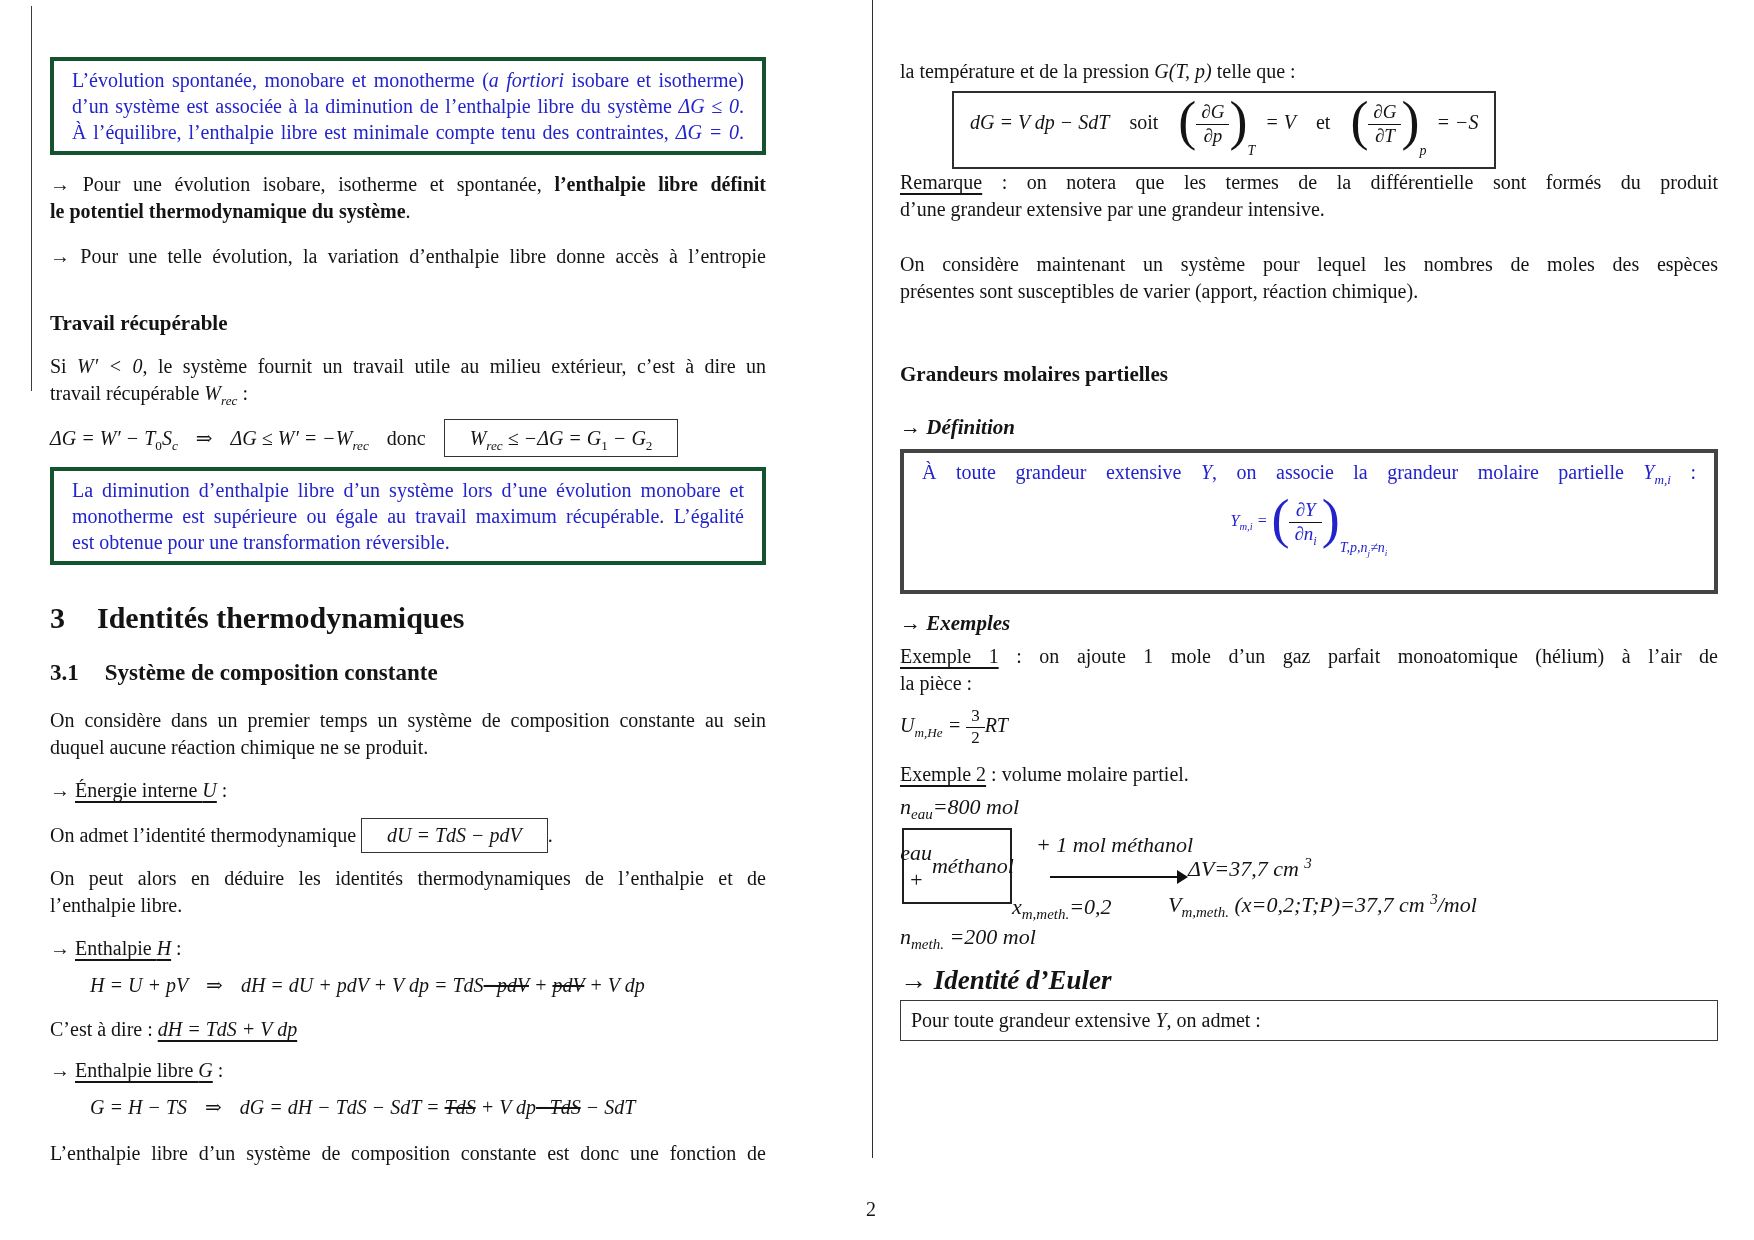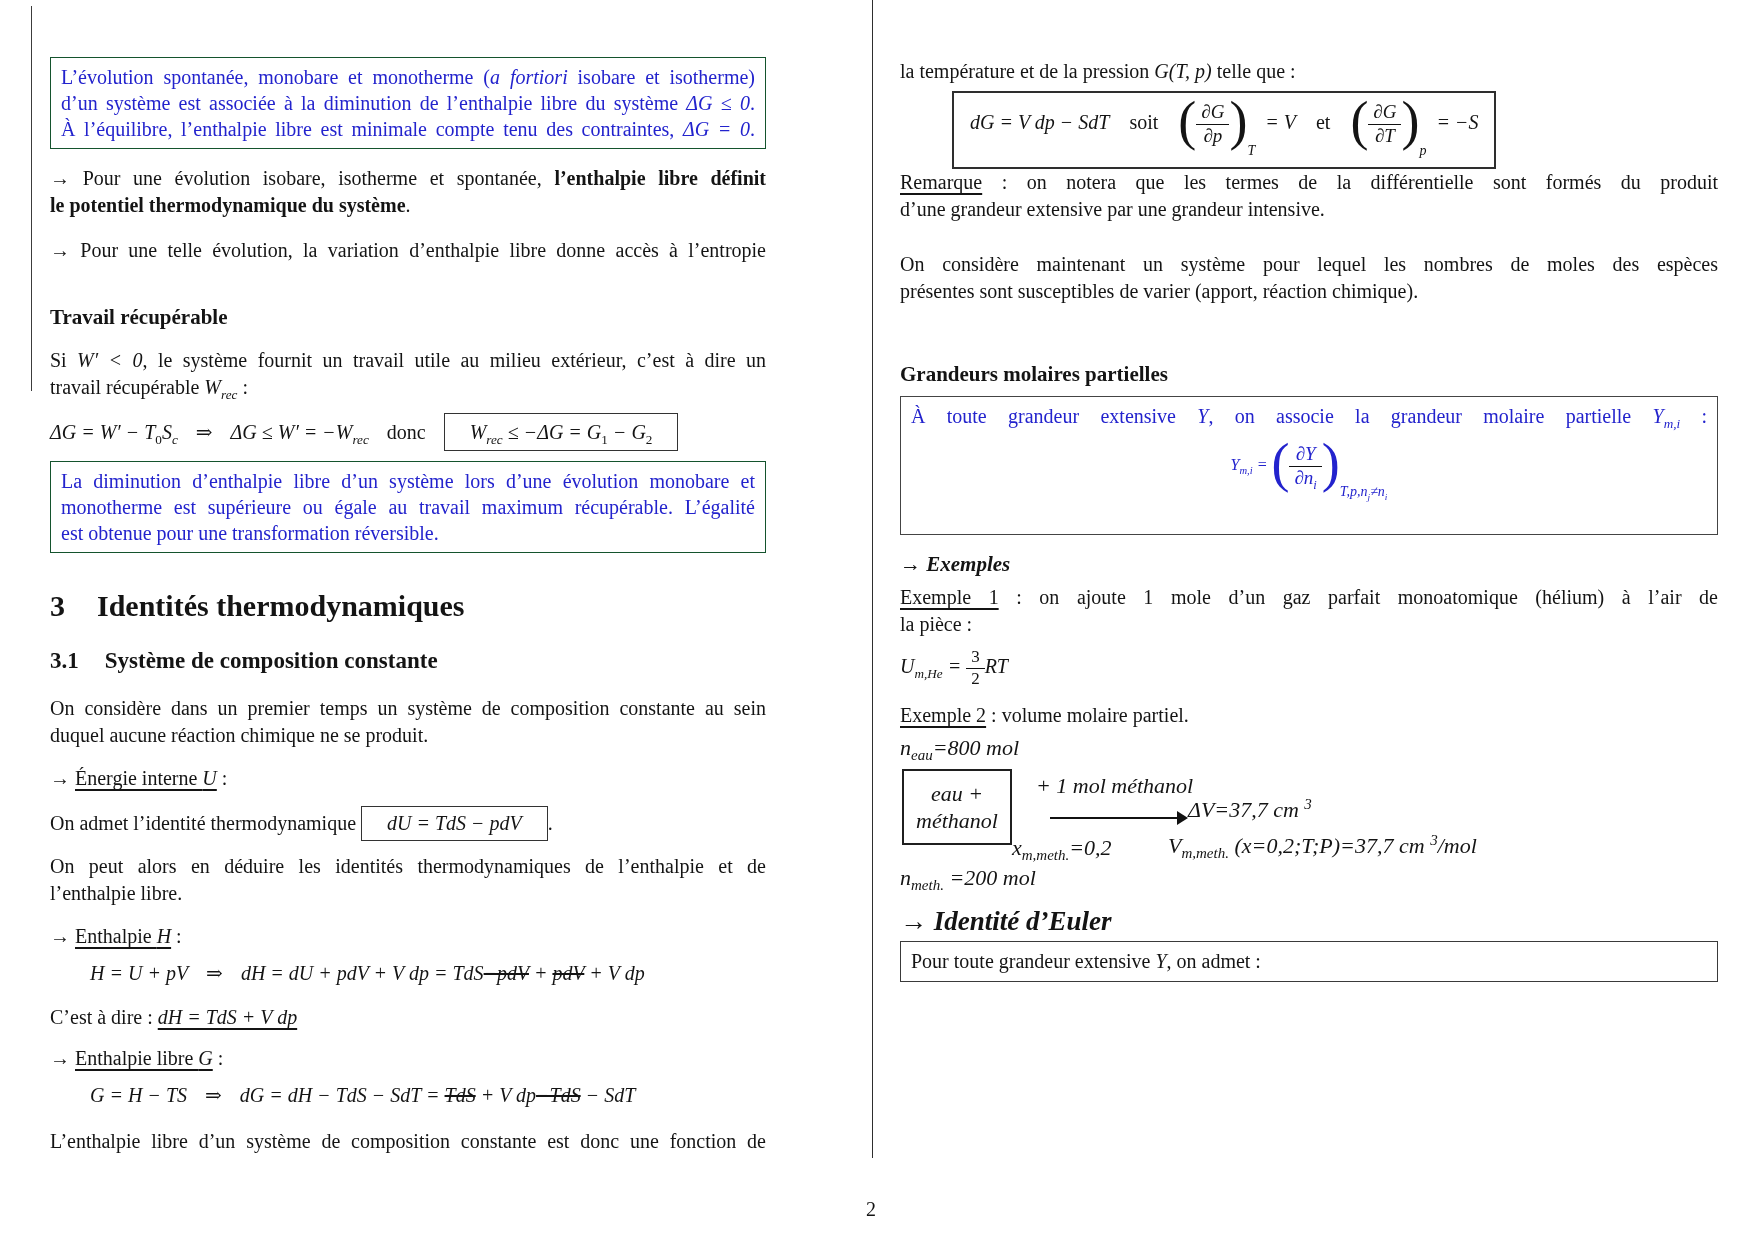--- a/index.html
+++ b/index.html
@@ -6,21 +6,21 @@
   body{width:1754px;height:1240px;background:#ffffff;position:relative;overflow:hidden;
        font-family:"Liberation Serif","DejaVu Serif",serif;color:#141414;}
   #left-rule{position:absolute;left:31px;top:6px;width:1px;height:385px;background:#3c3c3c;}
   #col-divider{position:absolute;left:872px;top:0;width:1px;height:1158px;background:#2e2e2e;}
   .col{position:absolute;top:0;}
   #col-left{left:50px;width:716px;}
   #col-right{left:900px;width:818px;}
   .pline,.jline{font-size:20px;line-height:27px;}
   .jline{text-align:justify;text-align-last:justify;}
   .jline.last{text-align-last:left;}
-  .bluebox{border:1px solid #14532d;color:#2323cd;padding:6px 10px;}
+  .bluebox{border:4px solid #14532d;color:#2323cd;padding:6px 18px;}
   .bluebox .jline{line-height:26px;}
   .f-n{}
   .f-i{font-style:italic;}
   .f-b{font-weight:bold;}
   .f-bi{font-weight:bold;font-style:italic;}
   .f-u{text-decoration:underline;text-underline-offset:4px;}
   .f-ui{text-decoration:underline;font-style:italic;text-underline-offset:4px;}
   .f-st{font-style:italic;text-decoration:line-through;text-decoration-thickness:1.5px;}
   .f-gap{font-style:normal;padding:0 18px;}
   sub{font-size:66%;line-height:0;}
@@ -52,21 +52,21 @@
   .sum{display:inline-flex;flex-direction:column;align-items:center;vertical-align:middle;
        line-height:1;margin:0 6px;}
   .sum .sigma{font-size:36px;font-style:normal;}
   .sum .idx{font-size:14px;font-style:italic;margin-top:2px;}
   .blackbox{border:1px solid #3a3a3a;padding:6px 10px;}
   #diagram{position:relative;height:155px;font-size:22px;font-style:italic;}
   #diagram sub{font-size:15px;font-style:italic;}
   #diagram sup{font-size:15px;}
   .dg{position:absolute;white-space:nowrap;}
   #dg-box{position:absolute;left:2px;top:34px;width:106px;height:72px;border:2px solid #1f1f1f;
-          display:flex;flex-direction:column;align-items:center;justify-content:center;
+          display:flex;flex-direction:row;align-items:center;justify-content:center;
           text-align:center;line-height:27px;}
   #dg-arrow{position:absolute;left:150px;top:82px;width:136px;height:2px;background:#111;}
   #dg-arrow::after{content:"";position:absolute;right:-2px;top:-6px;
           border-left:11px solid #111;border-top:7px solid transparent;border-bottom:7px solid transparent;}
   #page-number{position:absolute;left:866px;top:1198px;font-size:20px;}
 </style>
 </head>
 <body>
 
 <div id="page">
@@ -162,20 +162,21 @@
     </div>
 
 
     <div style="margin-top:28px">
       <div class="jline"><span class="f-n">On considère maintenant un système pour lequel les nombres de moles des espèces</span></div>
       <div class="jline last"><span class="f-n">présentes sont susceptibles de varier (apport, réaction chimique).</span></div>
     </div>
 
     <div class="hbold" style="margin-top:56px">Grandeurs molaires partielles</div>
 
+    <div class="pline" style="margin-top:26px;font-size:21px"><span class="f-n">→ </span><span class="f-bi">Définition</span></div>
 
     <div class="bluebox" style="margin-top:8px;border-color:#444">
       <div class="jline"><span class="f-n">À toute grandeur extensive </span><span class="f-i">Y</span><span class="f-n">, on associe la grandeur molaire partielle </span><span class="f-i">Y</span><sub class="f-sub">m,i</sub><span class="f-n"> :</span></div>
       <div class="centerf">
         <span class="mi">Y</span><sub class="f-sub">m,i</sub><span class="mi"> = </span><span class="pgroup"><span class="bigp">(</span><span class="frac"><span class="num">∂Y</span><span class="den"><span class="f-i">∂n</span><sub class="f-sub">i</sub></span></span><span class="bigp">)</span><span class="pgsub"><span class="f-n">T,p,n</span><sub class="f-sub">j</sub><span class="f-n">≠n</span><sub class="f-sub">i</sub></span></span>
       </div>
     </div>
 
     <div class="pline" style="margin-top:16px;font-size:21px"><span class="f-n">→ </span><span class="f-bi">Exemples</span></div>
 

